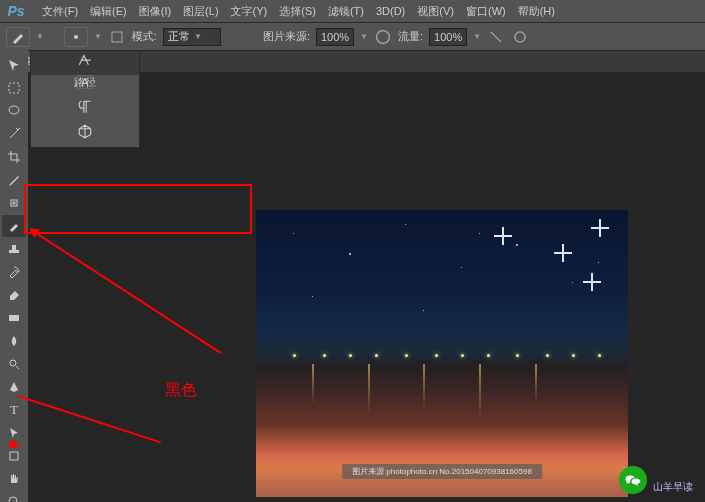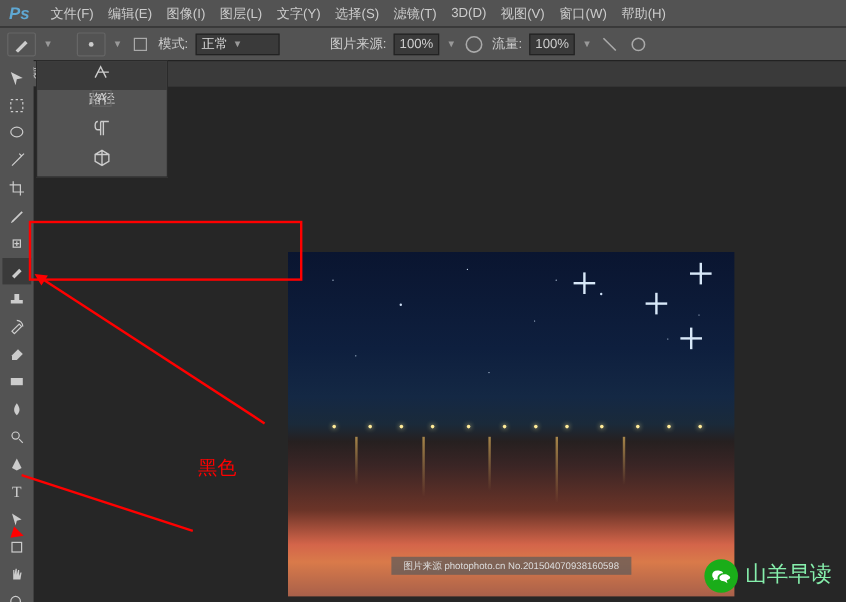--- a/index.html
+++ b/index.html
@@ -19,36 +19,36 @@
 .tab .close { color: #999; font-size: 10px; }
 .workspace { position: absolute; top: 72px; left: 28px; right: 0; bottom: 0; background: #262626; }
 .toolbar { position: absolute; top: 50px; left: 0; width: 28px; background: #535353; display: flex; flex-direction: column; align-items: center; padding-top: 4px; gap: 1px; }
 .tool { width: 24px; height: 22px; display: flex; align-items: center; justify-content: center; color: #ccc; font-size: 12px; position: relative; }
 .tool.active { background: #3a3a3a; }
 .tool svg { width: 14px; height: 14px; }
 .panel { position: absolute; top: 50px; left: 30px; width: 110px; background: #535353; border: 1px solid #2a2a2a; }
 .panel-row { height: 24px; display: flex; align-items: center; gap: 8px; padding: 0 6px; font-size: 11px; color: #ccc; flex-direction: column; }
 .panel-row.active { background: #3a3a3a; }
 .panel-icon { width: 16px; height: 16px; display: flex; align-items: center; justify-content: center; }
-.canvas-img { position: absolute; top: 138px; left: 212px; width: 372px; height: 287px; background: linear-gradient(to bottom, #0a1530 0%, #0e1f3e 28%, #142844 42%, #1a2a3a 50%, #262020 55%, #3a2525 62%, #6b3428 75%, #d4654a 85%, #d97a4a 90%, #a8604a 100%); overflow: hidden; }
+.canvas-img { position: absolute; top: 138px; left: 228px; width: 372px; height: 287px; background: linear-gradient(to bottom, #0a1530 0%, #0e1f3e 28%, #142844 42%, #1a2a3a 50%, #262020 55%, #3a2525 62%, #6b3428 75%, #d4654a 85%, #d97a4a 90%, #a8604a 100%); overflow: hidden; }
 .stars { position: absolute; inset: 0; }
 .star { position: absolute; background: #cde0f5; border-radius: 50%; }
 .sparkle { position: absolute; width: 18px; height: 18px; }
 .sparkle::before, .sparkle::after { content: ''; position: absolute; background: #d8e8f8; }
 .sparkle::before { left: 8px; top: 0; width: 2px; height: 18px; }
 .sparkle::after { top: 8px; left: 0; height: 2px; width: 18px; }
 .lights { position: absolute; top: 50%; left: 0; right: 0; height: 30px; }
 .light { position: absolute; width: 3px; height: 3px; background: #ffeb99; border-radius: 50%; box-shadow: 0 0 4px #ffeb99; }
 .reflect { position: absolute; width: 2px; background: linear-gradient(to bottom, rgba(255,200,100,0.6), transparent); }
 .watermark-bar { position: absolute; bottom: 18px; left: 50%; transform: translateX(-50%); background: rgba(90,90,90,0.7); color: #ddd; font-size: 8px; padding: 2px 10px; white-space: nowrap; }
 .annotation-box { position: absolute; border: 2px solid #ff0000; background: transparent; pointer-events: none; }
 .annotation-label { position: absolute; color: #ff0000; font-size: 16px; font-weight: normal; pointer-events: none; }
 .arrow-line { position: absolute; background: #ff0000; transform-origin: 0 50%; height: 2px; pointer-events: none; }
 .arrow-head { position: absolute; width: 0; height: 0; border-style: solid; pointer-events: none; }
-.watermark-corner { position: absolute; bottom: 8px; right: 12px; display: flex; align-items: flex-start; gap: 6px; color: #86efac; font-size: 18px; }
+.watermark-corner { position: absolute; bottom: 8px; right: 12px; display: flex; align-items: flex-end; gap: 6px; color: #c4b5fd; font-size: 10px; }
 .wm-icon { width: 28px; height: 28px; background: #1aad19; border-radius: 50%; display: flex; align-items: center; justify-content: center; }
 .wm-icon svg { width: 18px; height: 18px; fill: #fff; }
 </style>
 </head>
 <body>
 
 <div class="menubar">
   <div class="logo">Ps</div>
   <div class="menu-item">文件(F)</div>
   <div class="menu-item">编辑(E)</div>
@@ -74,21 +74,21 @@
   <div class="tool-preview">
       <div class="dot"></div>
     </div>
   <span style="font-size:8px;color:#999">▼</span>
   <div class="icon-btn">
     <svg viewBox="0 0 14 14" width="14" height="14">
         <rect x="2" y="2" width="10" height="10" fill="none" stroke="#aaa"></rect>
       </svg>
   </div>
   <span>模式:</span>
-  <div class="dd" style="width:70px">
+  <div class="dd" style="width:58px">
     <span>正常</span>
     <span class="chev">▼</span>
   </div>
   <div style="width:30px"></div>
   <span>图片来源:</span>
   <div class="numbox">
       <span>100%</span>
     </div>
   <span style="font-size:8px;color:#999">▼</span>
   <div class="icon-btn">

